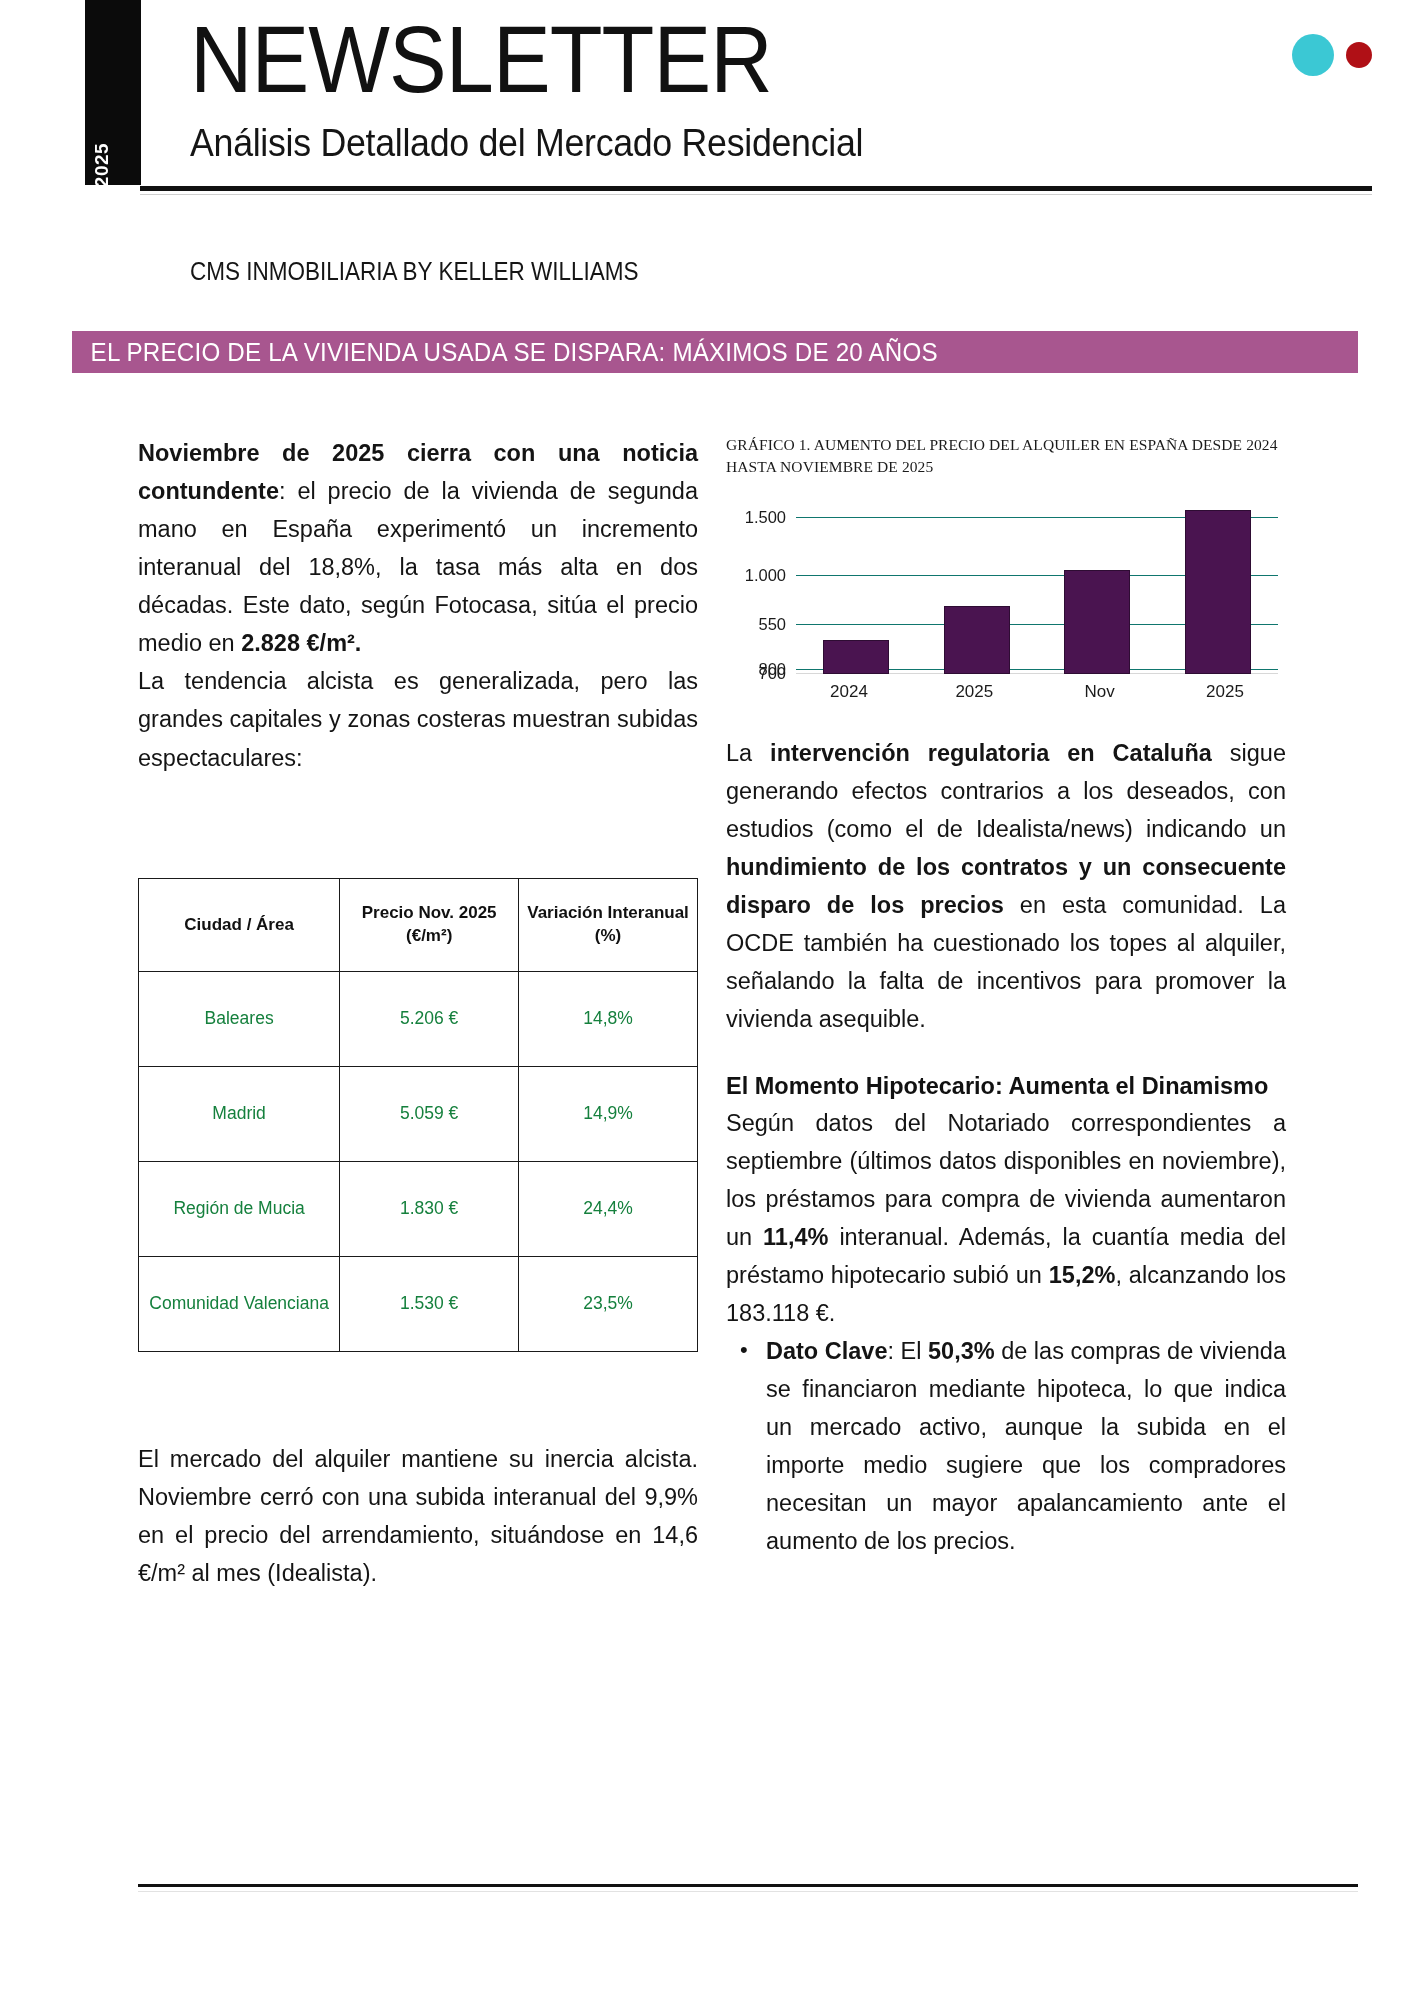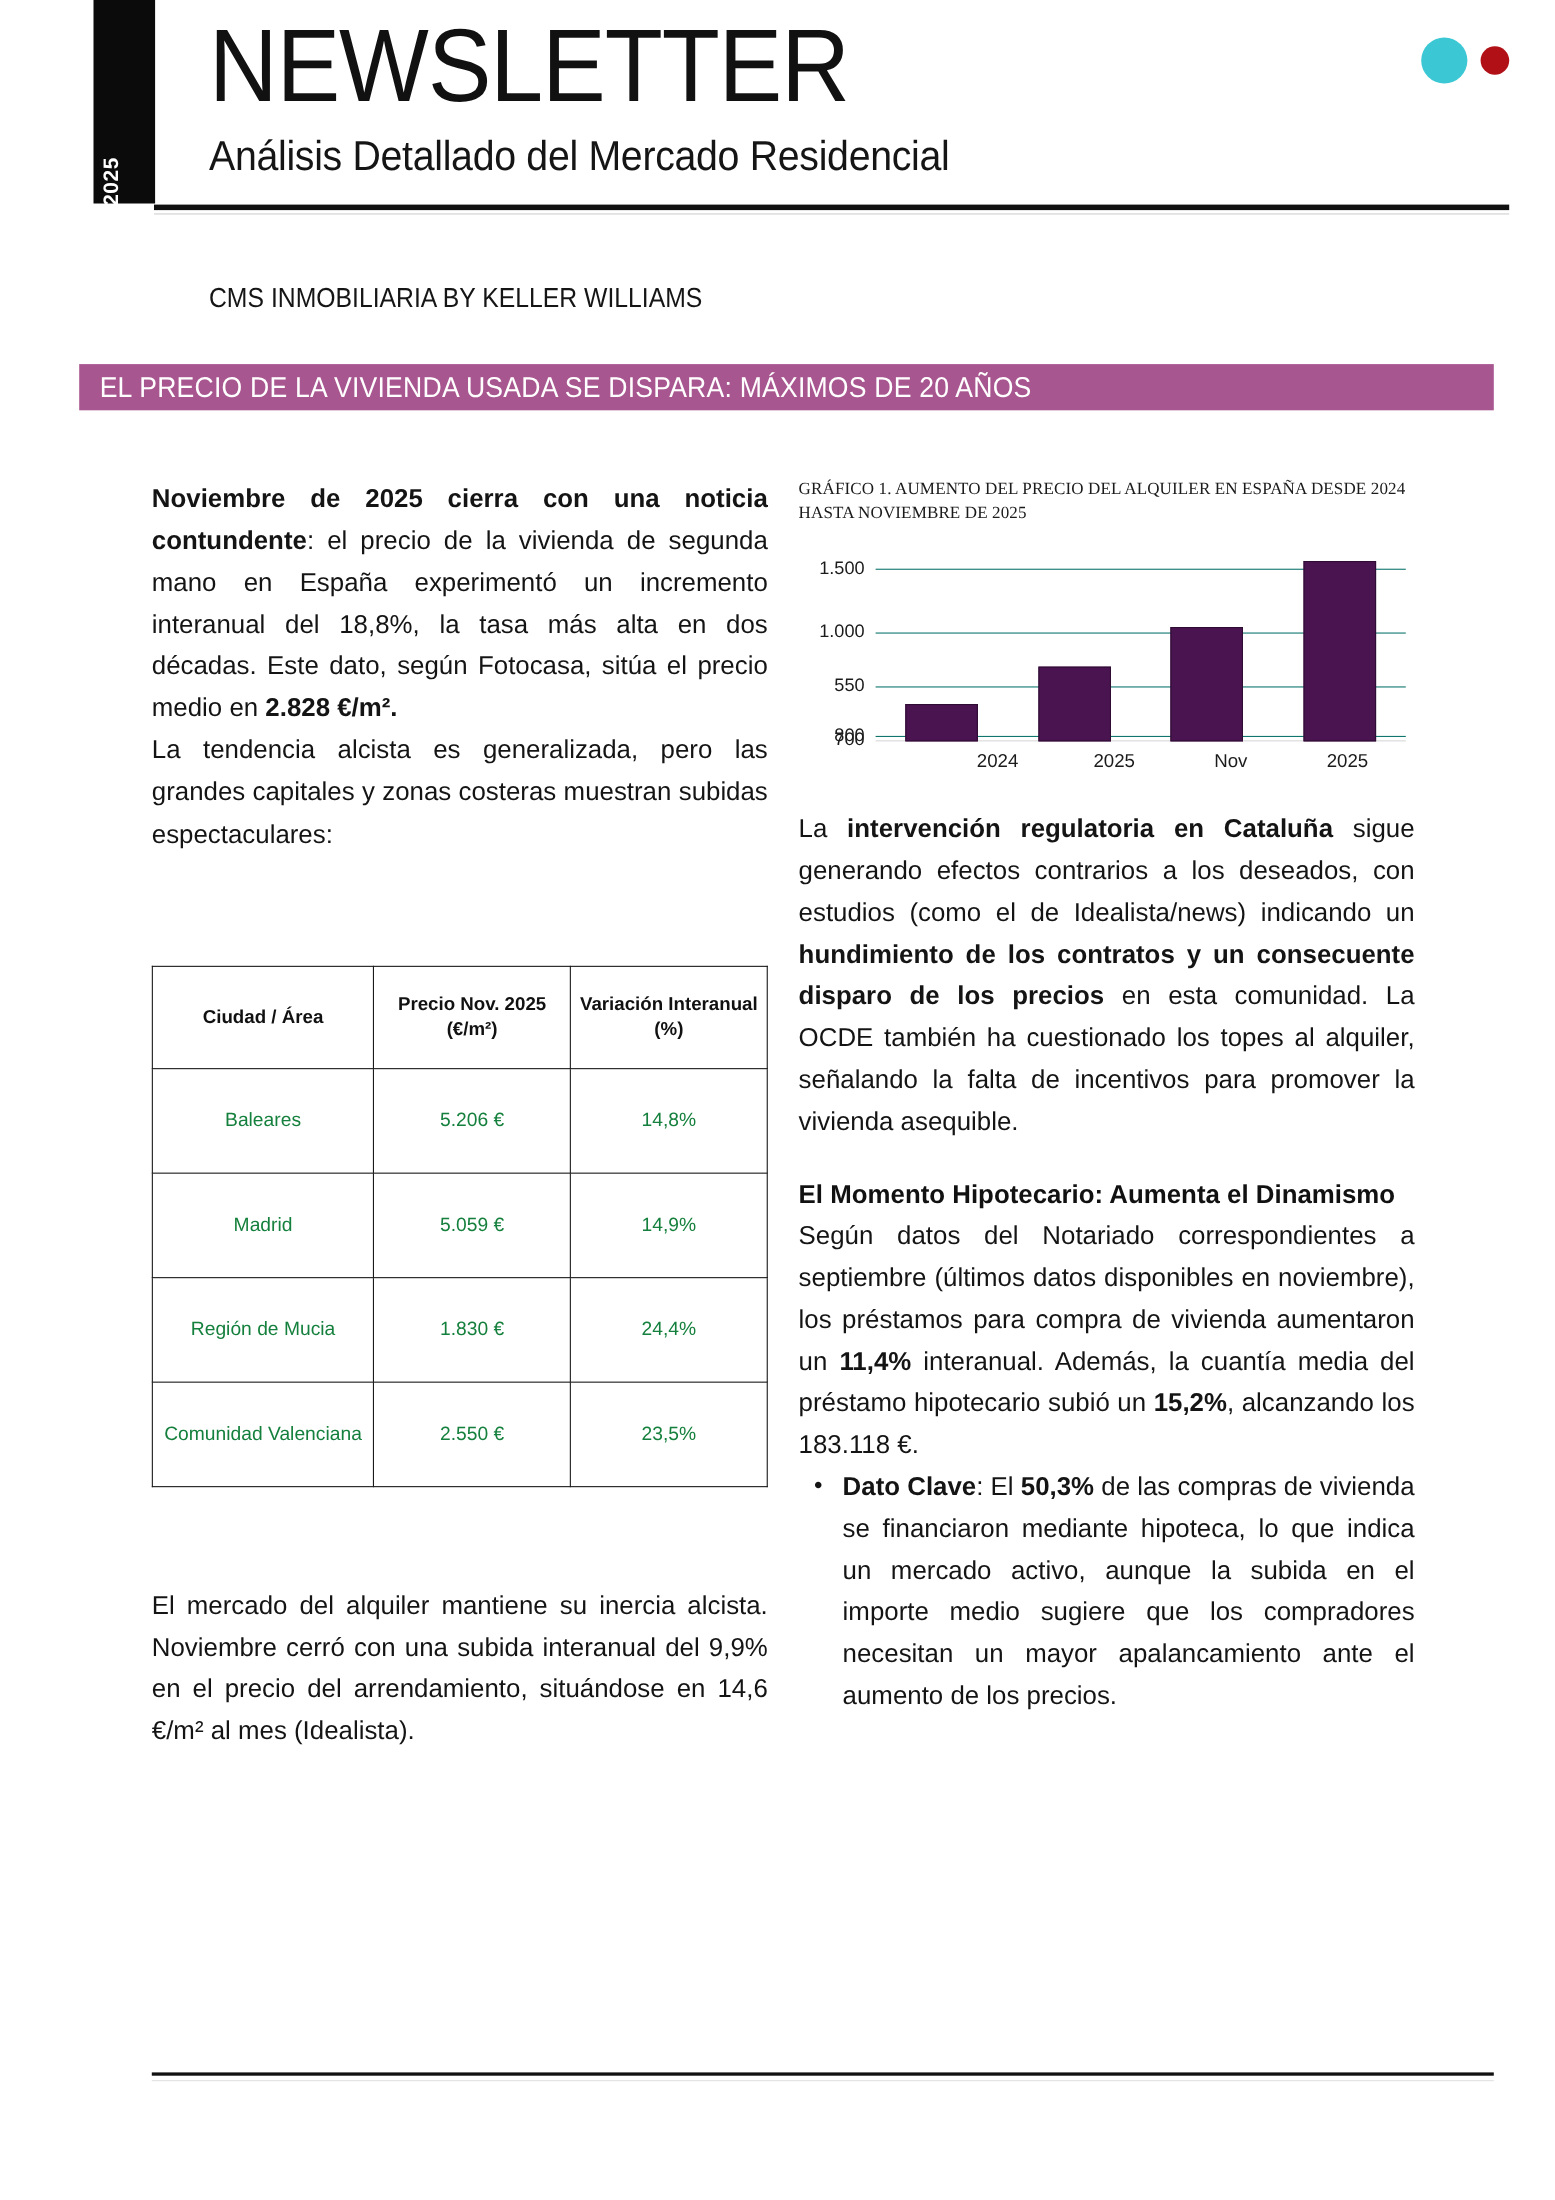--- a/index.html
+++ b/index.html
@@ -269,21 +269,21 @@
     background: #4a1450;
     border: 1px solid #2e0c33;
     box-sizing: border-box;
   }
   .xlabels {
     position: absolute;
     left: 70px;
     right: 8px;
     bottom: 2px;
     display: flex;
-    justify-content: flex-end;
+    justify-content: space-between;
   }
   .xlabel {
     width: 22%;
     text-align: center;
     font-size: 17px;
     color: #1b1b1b;
     font-family: "Liberation Sans", sans-serif;
   }
 
   
@@ -408,21 +408,21 @@
           <td>5.059 €</td>
           <td>14,9%</td>
         </tr>
         <tr>
           <td>Región de Mucia</td>
           <td>1.830 €</td>
           <td>24,4%</td>
         </tr>
         <tr>
           <td>Comunidad Valenciana</td>
-          <td>2.550 €</td>
+          <td>1.530 €</td>
           <td>23,5%</td>
         </tr>
       </tbody>
     </table>
   </div>
 
   <div class="left-lower">
     <p class="body-p">El mercado del alquiler mantiene su inercia alcista. Noviembre cerró con una subida interanual del 9,9% en el precio del arrendamiento, situándose en 14,6 €/m² al mes (Idealista).</p>
   </div>
 

